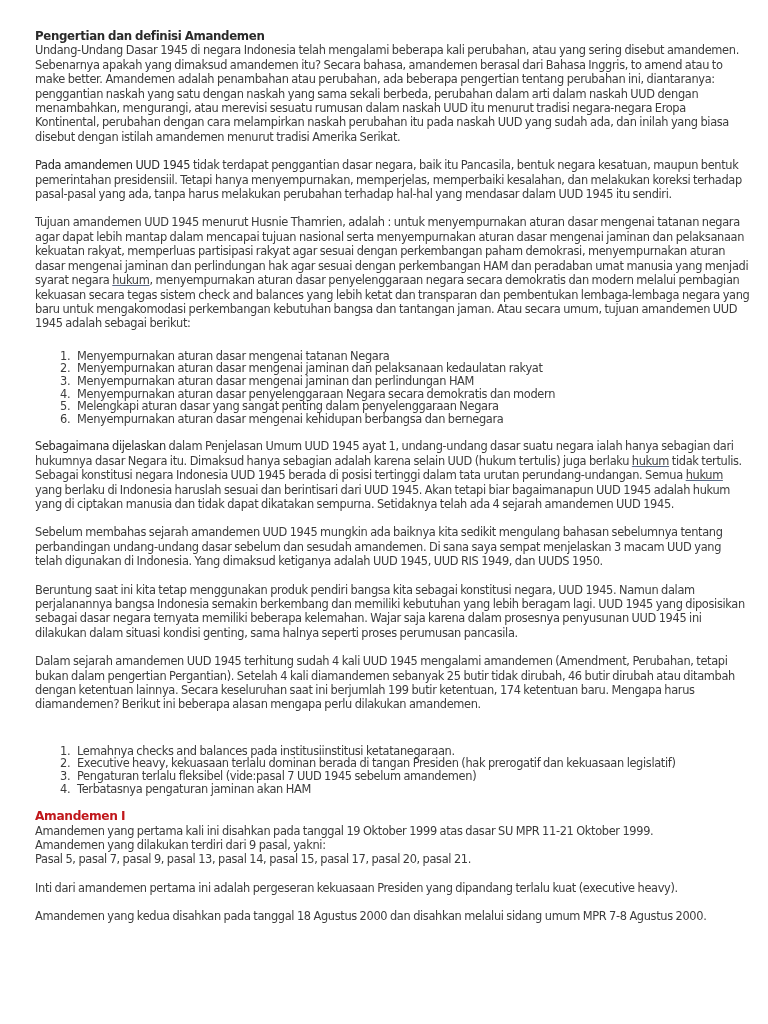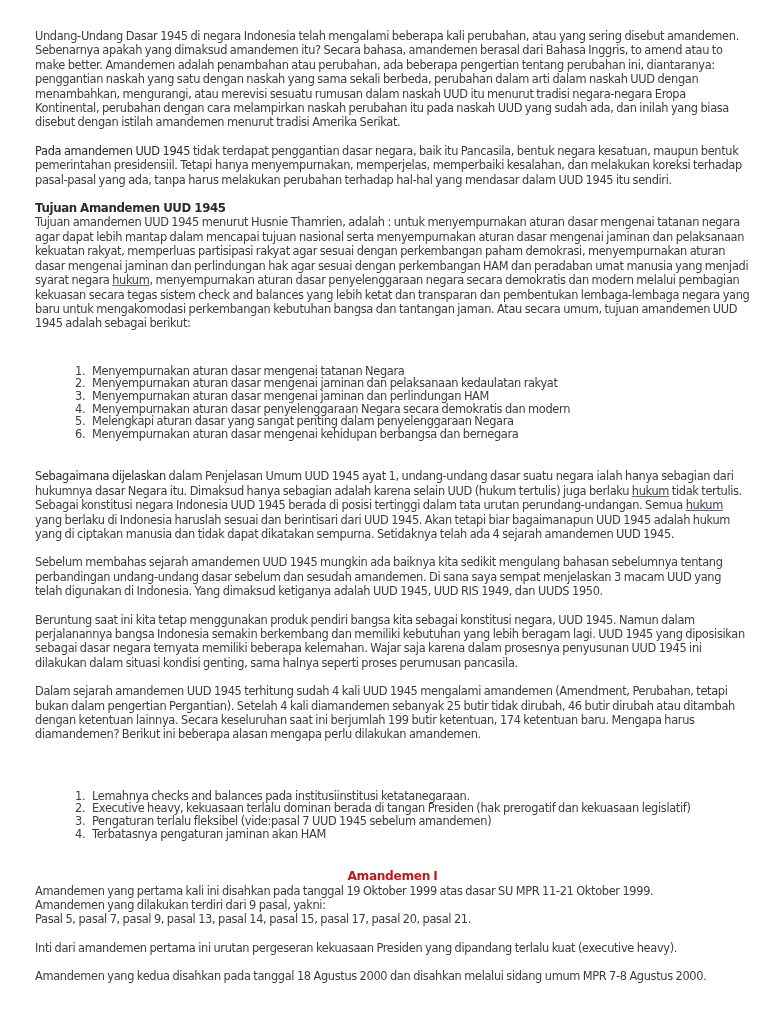--- a/index.html
+++ b/index.html
@@ -34,55 +34,54 @@
     font-size: 11.8px;
   }
   .b {
     font-weight: normal;
     color: #2a2a2a;
   }
   .red {
     font-weight: bold;
     color: #c0171b;
     font-size: 12.2px;
-    text-align: center;
   }
   .link {
     color: #3c3c3c;
     text-decoration: underline;
     text-decoration-color: #5a6a8a;
     cursor: pointer;
     text-align: right;
   }
   ol {
-    margin: 15px;
+    margin: 0;
     padding-left: 38px;
   }
   ol li {
     padding-left: 4px;
     line-height: 12.6px;
   }
   .gap-s { height: 14px; }
   .gap-m { height: 14px; }
   .gap-l { height: 19px; }
 </style>
 </head>
 <body>
 
 <div class="page">
 
+  <p class="h">Pengertian dan definisi Amandemen</p>
   <p>Undang-Undang Dasar 1945 di negara Indonesia telah mengalami beberapa kali perubahan, atau yang sering disebut amandemen. Sebenarnya apakah yang dimaksud amandemen itu? Secara bahasa, amandemen berasal dari Bahasa Inggris, to amend atau to make better. Amandemen adalah penambahan atau perubahan, ada beberapa pengertian tentang perubahan ini, diantaranya: penggantian naskah yang satu dengan naskah yang sama sekali berbeda, perubahan dalam arti dalam naskah UUD dengan menambahkan, mengurangi, atau merevisi sesuatu rumusan dalam naskah UUD itu menurut tradisi negara-negara Eropa Kontinental, perubahan dengan cara melampirkan naskah perubahan itu pada naskah UUD yang sudah ada, dan inilah yang biasa disebut dengan istilah amandemen menurut tradisi Amerika Serikat.</p>
 
   <div class="gap-m"></div>
 
   <p><span class="b">Pada amandemen UUD 1945</span><span> tidak terdapat penggantian dasar negara, baik itu Pancasila, bentuk negara kesatuan, maupun bentuk pemerintahan presidensiil. Tetapi hanya menyempurnakan, memperjelas, memperbaiki kesalahan, dan melakukan koreksi terhadap pasal-pasal yang ada, tanpa harus melakukan perubahan terhadap hal-hal yang mendasar dalam UUD 1945 itu sendiri.</span></p>
 
   <div class="gap-m"></div>
 
-  <p class="h">Tujuan Amandemen UUD 1945</p>
   <p><span>Tujuan amandemen UUD 1945 menurut Husnie Thamrien, adalah : untuk menyempurnakan aturan dasar mengenai tatanan negara agar dapat lebih mantap dalam mencapai tujuan nasional serta menyempurnakan aturan dasar mengenai jaminan dan pelaksanaan kekuatan rakyat, memperluas partisipasi rakyat agar sesuai dengan perkembangan paham demokrasi, menyempurnakan aturan dasar mengenai jaminan dan perlindungan hak agar sesuai dengan perkembangan HAM dan peradaban umat manusia yang menjadi syarat negara </span><a class="link">hukum</a><span>, menyempurnakan aturan dasar penyelenggaraan negara secara demokratis dan modern melalui pembagian kekuasan secara tegas sistem check and balances yang lebih ketat dan transparan dan pembentukan lembaga-lembaga negara yang baru untuk mengakomodasi perkembangan kebutuhan bangsa dan tantangan jaman. Atau secara umum, tujuan amandemen UUD 1945 adalah sebagai berikut:</span></p>
 
   <div class="gap-l"></div>
 
   <ol>
     <li>Menyempurnakan aturan dasar mengenai tatanan Negara</li>
     <li>Menyempurnakan aturan dasar mengenai jaminan dan pelaksanaan kedaulatan rakyat</li>
     <li>Menyempurnakan aturan dasar mengenai jaminan dan perlindungan HAM</li>
     <li>Menyempurnakan aturan dasar penyelenggaraan Negara secara demokratis dan modern</li>
     <li>Melengkapi aturan dasar yang sangat penting dalam penyelenggaraan Negara</li>
@@ -119,19 +118,19 @@
 
   <div class="gap-s"></div>
 
   <p class="red">Amandemen I</p>
   <p>Amandemen yang pertama kali ini disahkan pada tanggal 19 Oktober 1999 atas dasar SU MPR 11-21 Oktober 1999.</p>
   <p>Amandemen yang dilakukan terdiri dari 9 pasal, yakni:</p>
   <p>Pasal 5, pasal 7, pasal 9, pasal 13, pasal 14, pasal 15, pasal 17, pasal 20, pasal 21.</p>
 
   <div class="gap-m"></div>
 
-  <p>Inti dari amandemen pertama ini urutan pergeseran kekuasaan Presiden yang dipandang terlalu kuat (executive heavy).</p>
+  <p>Inti dari amandemen pertama ini adalah pergeseran kekuasaan Presiden yang dipandang terlalu kuat (executive heavy).</p>
 
   <div class="gap-m"></div>
 
   <p>Amandemen yang kedua disahkan pada tanggal 18 Agustus 2000 dan disahkan melalui sidang umum MPR 7-8 Agustus 2000.</p>
 
 </div>
 
 </body></html>

